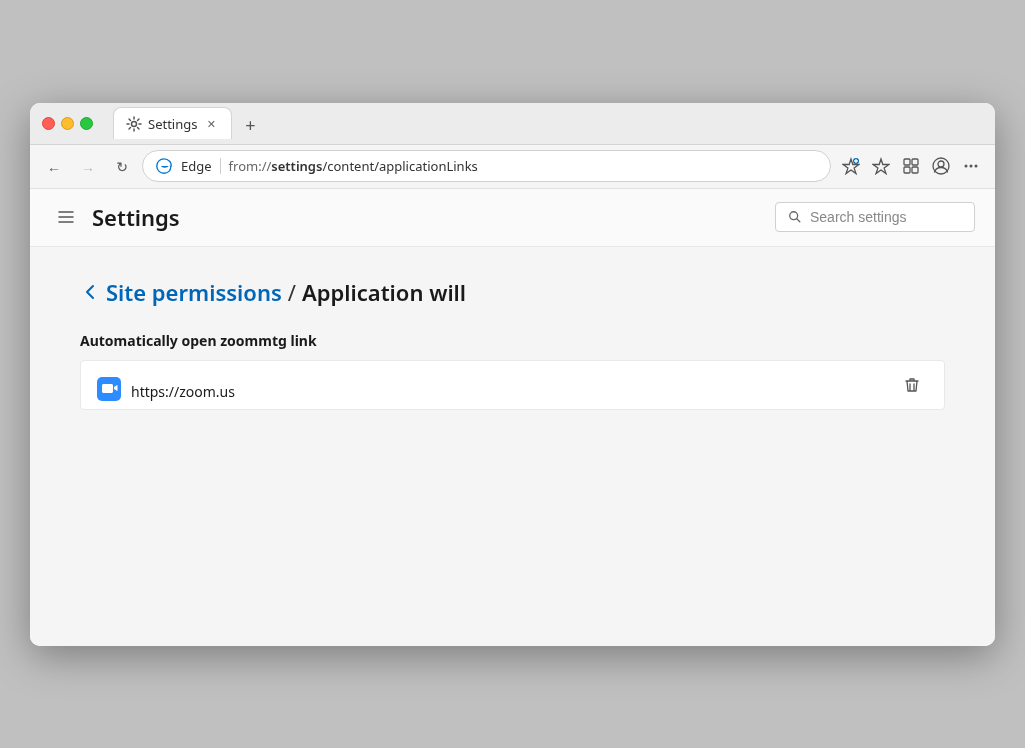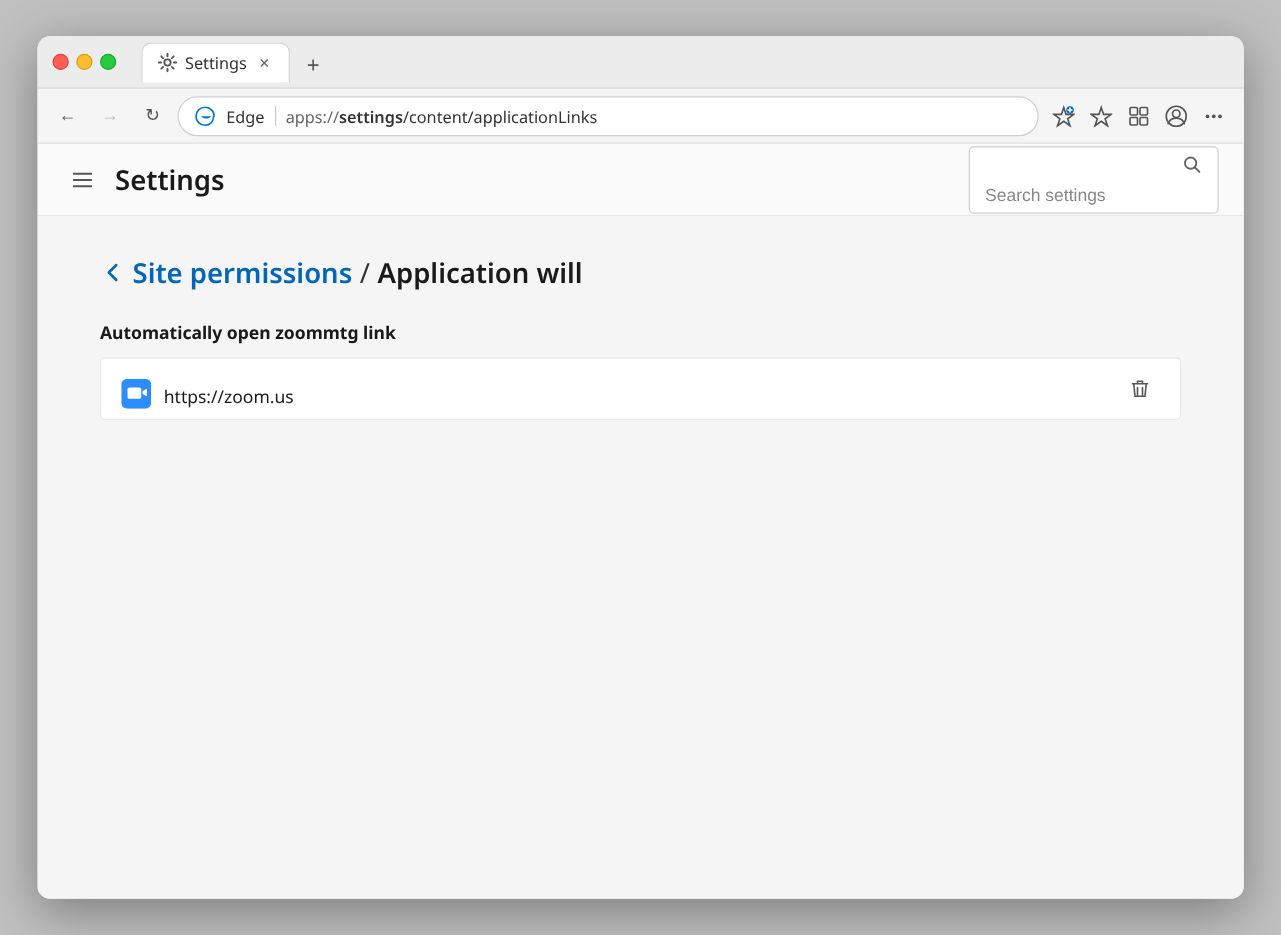--- a/index.html
+++ b/index.html
@@ -6,21 +6,21 @@
     body {
       background: #c0c0c0;
       display: flex;
       justify-content: center;
       align-items: center;
       min-height: 100vh;
       font-family: -apple-system, BlinkMacSystemFont, 'Segoe UI', system-ui, sans-serif;
     }
     .browser-window {
       width: 965px;
-      height: 690px;
+      height: 543px;
       background: #ffffff;
       border-radius: 10px;
       box-shadow: 0 10px 40px rgba(0,0,0,0.35);
       overflow: hidden;
       display: flex;
       flex-direction: column;
     }
     
     .title-bar {
       background: #ececec;
@@ -186,28 +186,27 @@
       color: #555;
       font-size: 16px;
     }
     .settings-title {
       font-size: 22px;
       font-weight: 600;
       color: #1a1a1a;
     }
     .search-settings-box {
       display: flex;
-      align-items: flex-end;
+      align-items: center;
       border: 1px solid #d0d0d0;
       border-radius: 4px;
       padding: 6px 12px;
       gap: 8px;
       width: 200px;
       background: #fff;
-      flex-direction: column;
     }
     .search-settings-box input {
       border: none;
       outline: none;
       font-size: 14px;
       color: #333;
       background: transparent;
       width: 100%;
     }
     .search-settings-box input::placeholder { color: #888; }
@@ -331,21 +330,21 @@
     <div class="address-bar-container">
 
       <svg class="edge-logo" viewBox="0 0 20 20" fill="none" xmlns="http://www.w3.org/2000/svg">
         <path d="M17.5 10.5C17.5 15 14.5 18 10 18C5.5 18 2 14.5 2 10C2 5.5 5.5 2 10 2C12.5 2 14.7 3.1 16.2 4.8" stroke="#0078d4" stroke-width="1.5" stroke-linecap="round"></path>
         <path d="M16 9C16 9 15 12 11 12C8 12 6.5 10 6.5 10H16Z" fill="#0078d4"></path>
         <path d="M16.5 5C17.5 6.2 18 7.8 18 9.5C18 9.7 18 9.9 17.98 10.1" stroke="#0078d4" stroke-width="1.5" stroke-linecap="round"></path>
       </svg>
       <span class="edge-label">Edge</span>
       <div class="address-divider"></div>
       <span class="address-url">
-        <span class="protocol">apps://</span><span class="bold">settings</span><span>/content/applicationLinks</span>
+        <span class="protocol">from://</span><span class="bold">settings</span><span>/content/applicationLinks</span>
       </span>
     </div>
     <div class="nav-actions">
       <div class="nav-btn">
         <svg width="18" height="18" viewBox="0 0 18 18" fill="none">
           <path d="M9 2l1.8 5.5H17l-4.9 3.6 1.9 5.5L9 13l-5 3.6 1.9-5.5L1 7.5h6.2z" stroke="#555" stroke-width="1.3" fill="none"></path>
           <circle cx="14" cy="4" r="3" fill="#0067b8"></circle>
           <path d="M14 2.5v3M12.5 4h3" stroke="white" stroke-width="1.3" stroke-linecap="round"></path>
         </svg>
       </div>

